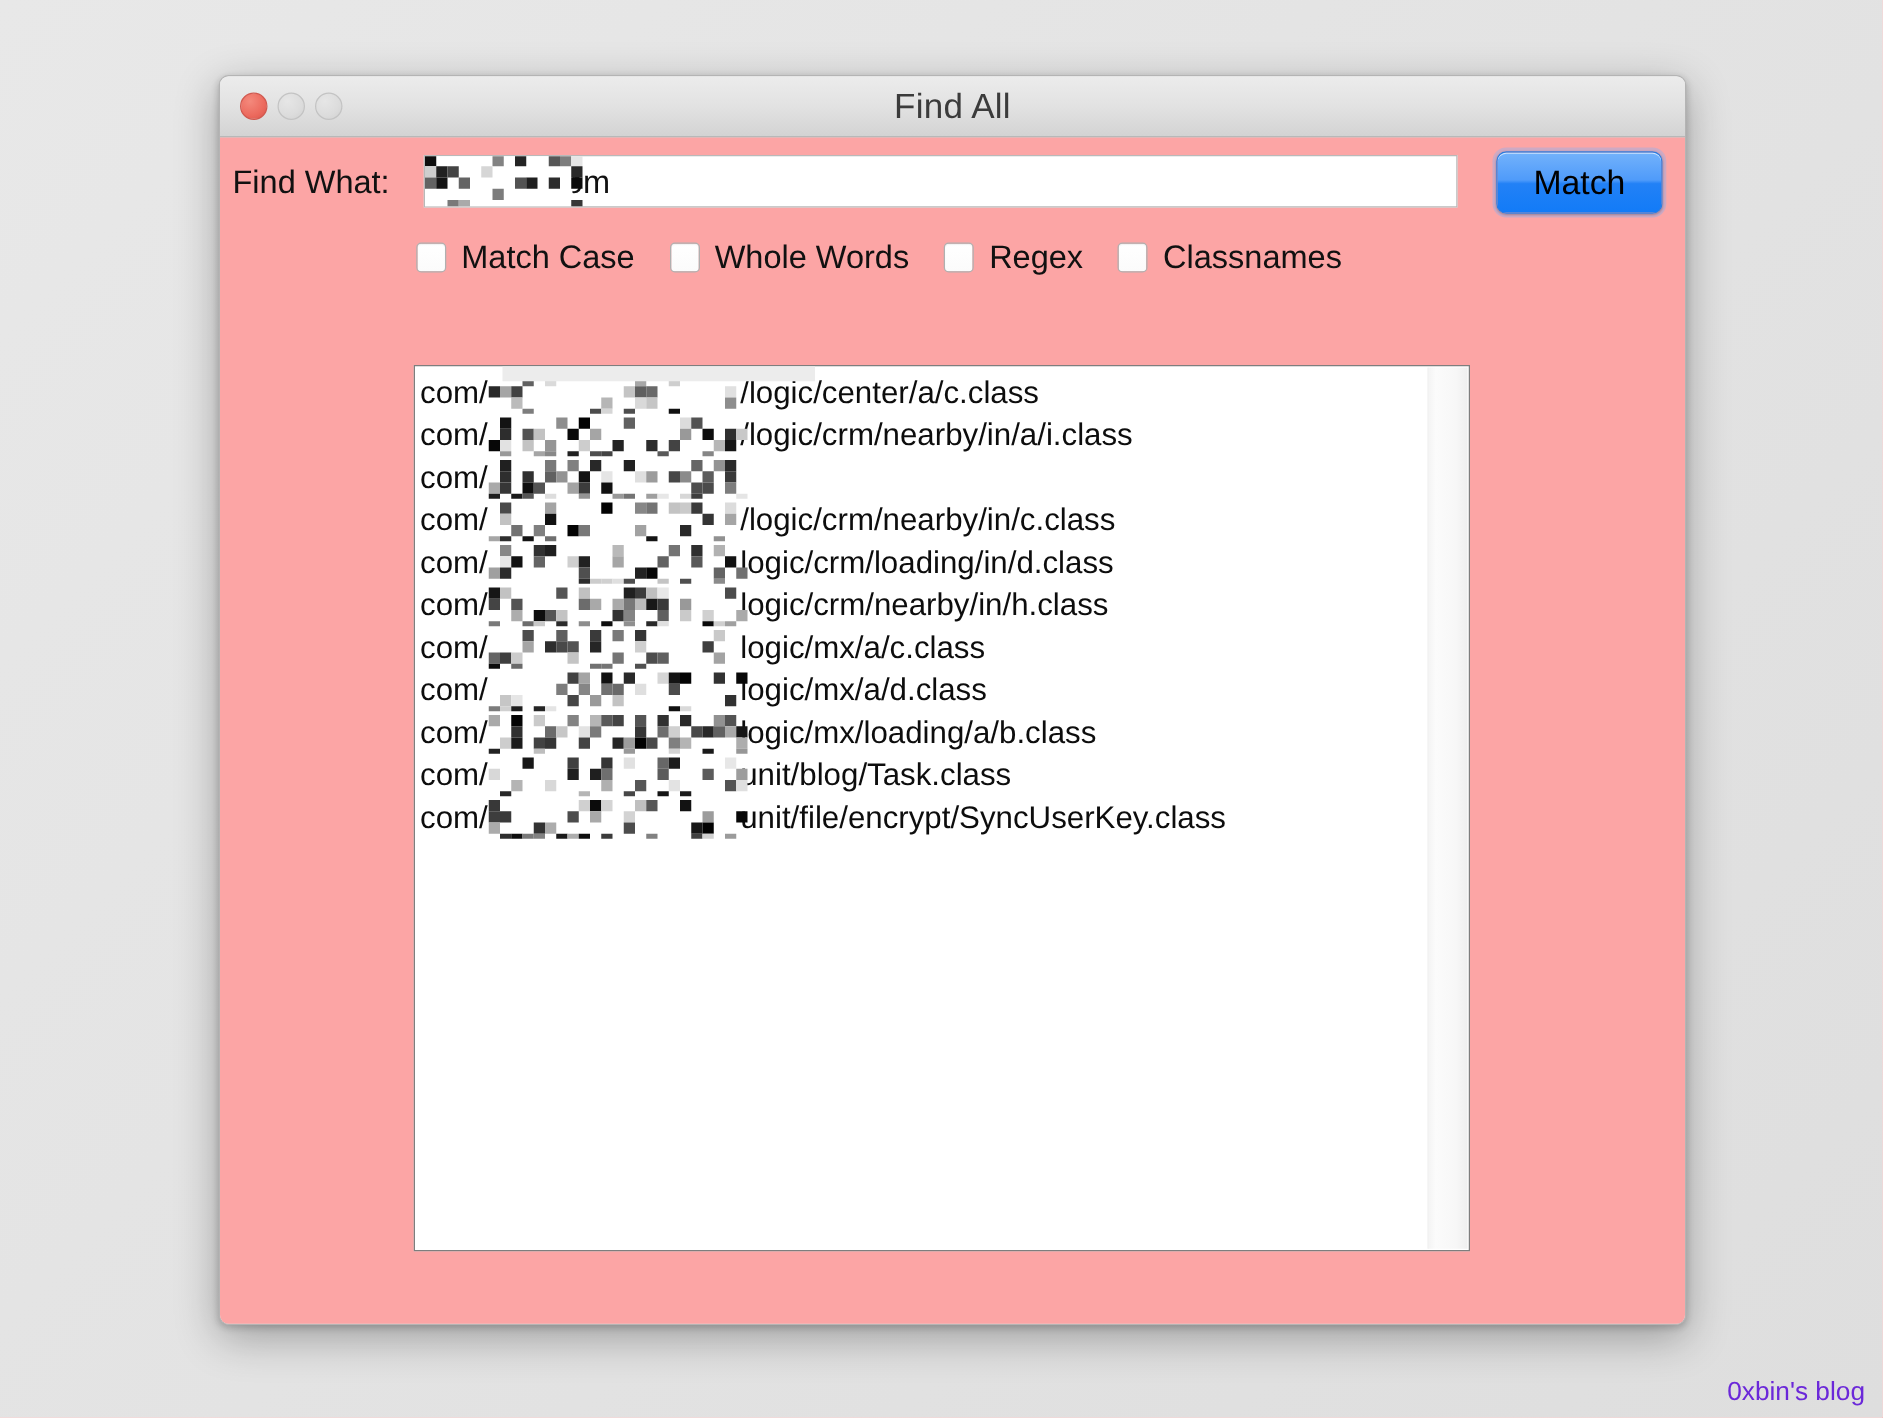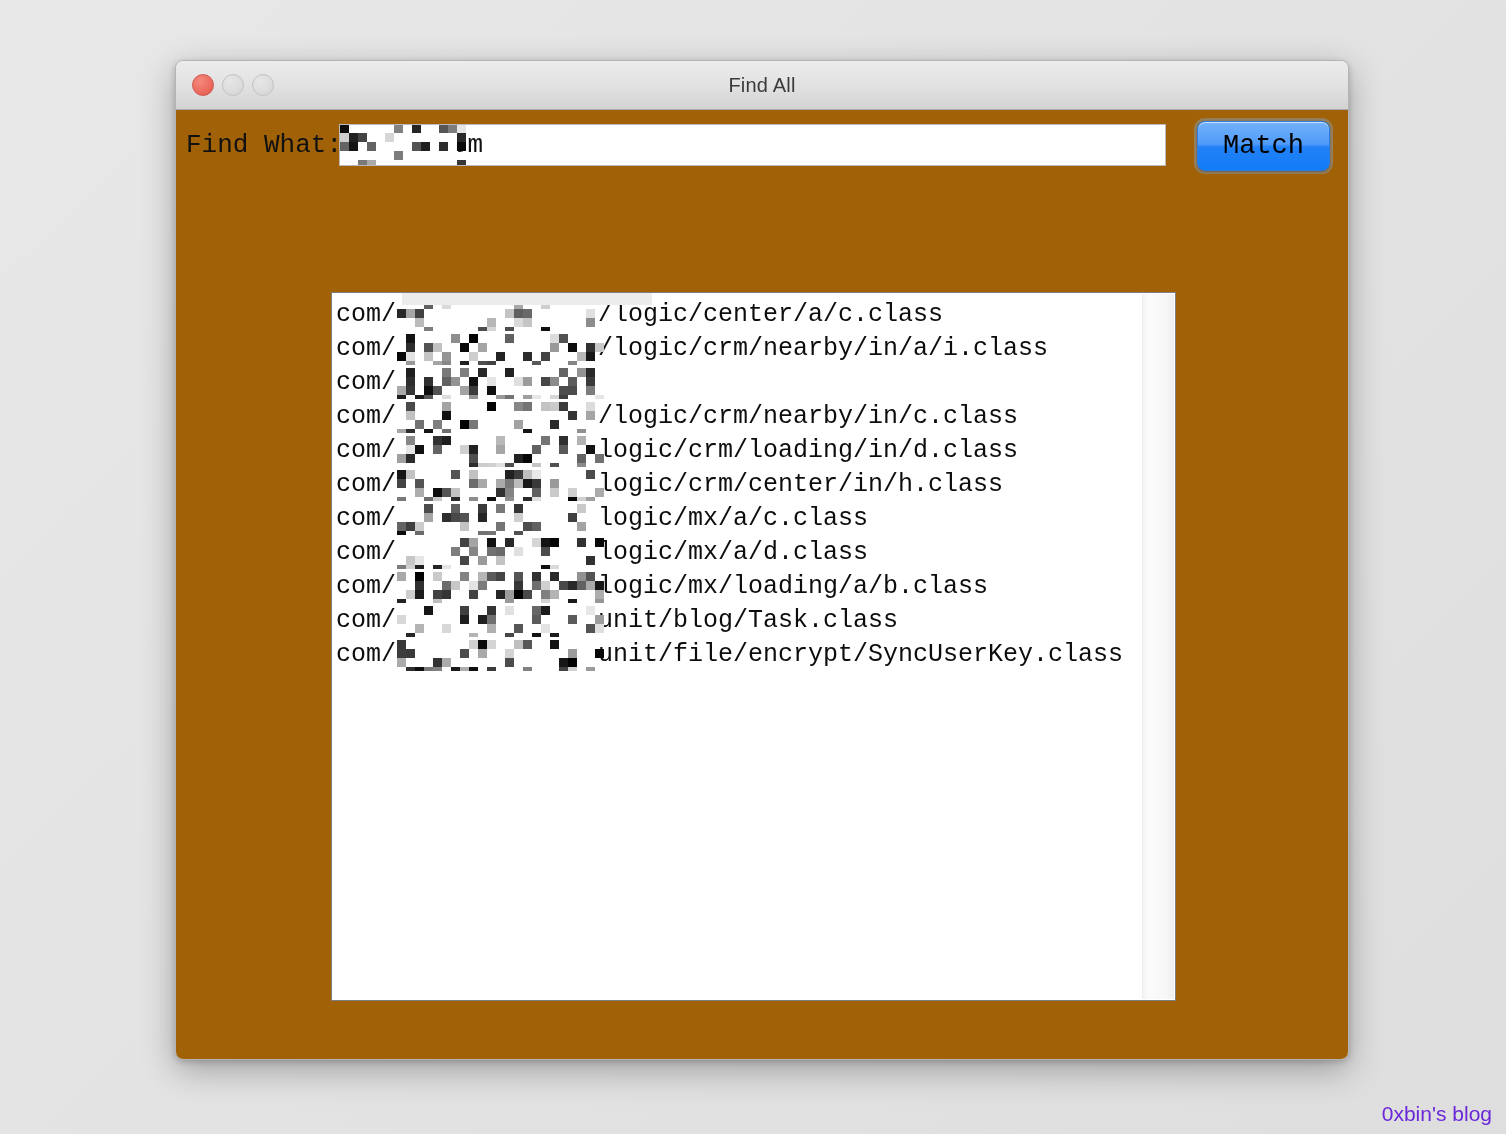--- a/index.html
+++ b/index.html
@@ -58,31 +58,30 @@
     background: radial-gradient(circle at 35% 30%, #f4897c 0%, #ec6a5e 60%, #d9534a 100%);
     border: 1px solid #d1594f;
   }
   .light.min, .light.max {
     background: radial-gradient(circle at 35% 30%, #e6e6e6 0%, #dcdcdc 60%, #d0d0d0 100%);
     border: 1px solid #c3c3c3;
   }
   #window-title {
     width: 100%;
     text-align: center;
-    font-size: 20px;
+    font-size: 28px;
     color: #3b3b3b;
     letter-spacing: 0.2px;
   }
 
   
   #dialog-body {
     position: relative;
     height: calc(100% - 48px);
-    background: #a16207;
-    font-family: Liberation Mono, monospace;
+    background: #fca5a5;
   }
 
   
   #find-row {
     position: absolute;
     left: 0;
     top: 14px;
     width: 100%;
     height: 46px;
   }
@@ -286,20 +285,38 @@
             <div class="mblk" style="left: 54px; top: 27px; width: 9px; height: 9px; background: rgb(124, 124, 124);"></div>
             <div class="mblk" style="left: 18px; top: 36px; width: 9px; height: 9px; background: rgb(121, 121, 121);"></div>
             <div class="mblk" style="left: 27px; top: 36px; width: 9px; height: 9px; background: rgb(170, 170, 170);"></div>
             <div class="mblk" style="left: 117px; top: 36px; width: 9px; height: 9px; background: rgb(55, 55, 55);"></div>
           </div>
         <span id="find-input-value">om</span>
       </div>
       <div id="find-button">Match</div>
     </div>
 
+    <div id="options-row">
+      <div class="option">
+        <span class="checkbox"></span>
+        <span class="option-label">Match Case</span>
+      </div>
+      <div class="option">
+        <span class="checkbox"></span>
+        <span class="option-label">Whole Words</span>
+      </div>
+      <div class="option">
+        <span class="checkbox"></span>
+        <span class="option-label">Regex</span>
+      </div>
+      <div class="option">
+        <span class="checkbox"></span>
+        <span class="option-label">Classnames</span>
+      </div>
+    </div>
 
     <div id="results-panel">
       <div id="results-list">
           <div class="result-row">
             <span class="row-prefix">com/</span>
             <span class="row-redaction" style="width: 200px;">
               <div class="mblk" style="left: 27px; top: 0px; width: 9px; height: 9px; background: rgb(97, 97, 97);"></div>
               <div class="mblk" style="left: 45px; top: 0px; width: 9px; height: 9px; background: rgb(218, 218, 218);"></div>
               <div class="mblk" style="left: 117px; top: 0px; width: 9px; height: 9px; background: rgb(167, 167, 167);"></div>
               <div class="mblk" style="left: 144px; top: 0px; width: 9px; height: 9px; background: rgb(206, 206, 206);"></div>
@@ -515,21 +532,21 @@
               <div class="mblk" style="left: 54px; top: 27px; width: 9px; height: 9px; background: rgb(43, 43, 43);"></div>
               <div class="mblk" style="left: 72px; top: 27px; width: 9px; height: 9px; background: rgb(141, 141, 141);"></div>
               <div class="mblk" style="left: 90px; top: 27px; width: 9px; height: 9px; background: rgb(15, 15, 15);"></div>
               <div class="mblk" style="left: 108px; top: 27px; width: 9px; height: 9px; background: rgb(144, 144, 144);"></div>
               <div class="mblk" style="left: 126px; top: 27px; width: 9px; height: 9px; background: rgb(41, 41, 41);"></div>
               <div class="mblk" style="left: 135px; top: 27px; width: 9px; height: 9px; background: rgb(224, 224, 224);"></div>
               <div class="mblk" style="left: 171px; top: 27px; width: 9px; height: 9px; background: rgb(9, 9, 9);"></div>
               <div class="mblk" style="left: 180px; top: 27px; width: 9px; height: 9px; background: rgb(207, 207, 207);"></div>
               <div class="mblk" style="left: 189px; top: 27px; width: 9px; height: 9px; background: rgb(160, 160, 160);"></div>
             </span>
-            <span class="row-suffix">logic/crm/center/in/h.class</span>
+            <span class="row-suffix">logic/crm/nearby/in/h.class</span>
           </div>
           <div class="result-row">
             <span class="row-prefix">com/</span>
             <span class="row-redaction" style="width: 200px;">
               <div class="mblk" style="left: 27px; top: 0px; width: 9px; height: 9px; background: rgb(76, 76, 76);"></div>
               <div class="mblk" style="left: 54px; top: 0px; width: 9px; height: 9px; background: rgb(95, 95, 95);"></div>
               <div class="mblk" style="left: 81px; top: 0px; width: 9px; height: 9px; background: rgb(58, 58, 58);"></div>
               <div class="mblk" style="left: 99px; top: 0px; width: 9px; height: 9px; background: rgb(121, 121, 121);"></div>
               <div class="mblk" style="left: 117px; top: 0px; width: 9px; height: 9px; background: rgb(53, 53, 53);"></div>
               <div class="mblk" style="left: 180px; top: 0px; width: 9px; height: 9px; background: rgb(201, 201, 201);"></div>

